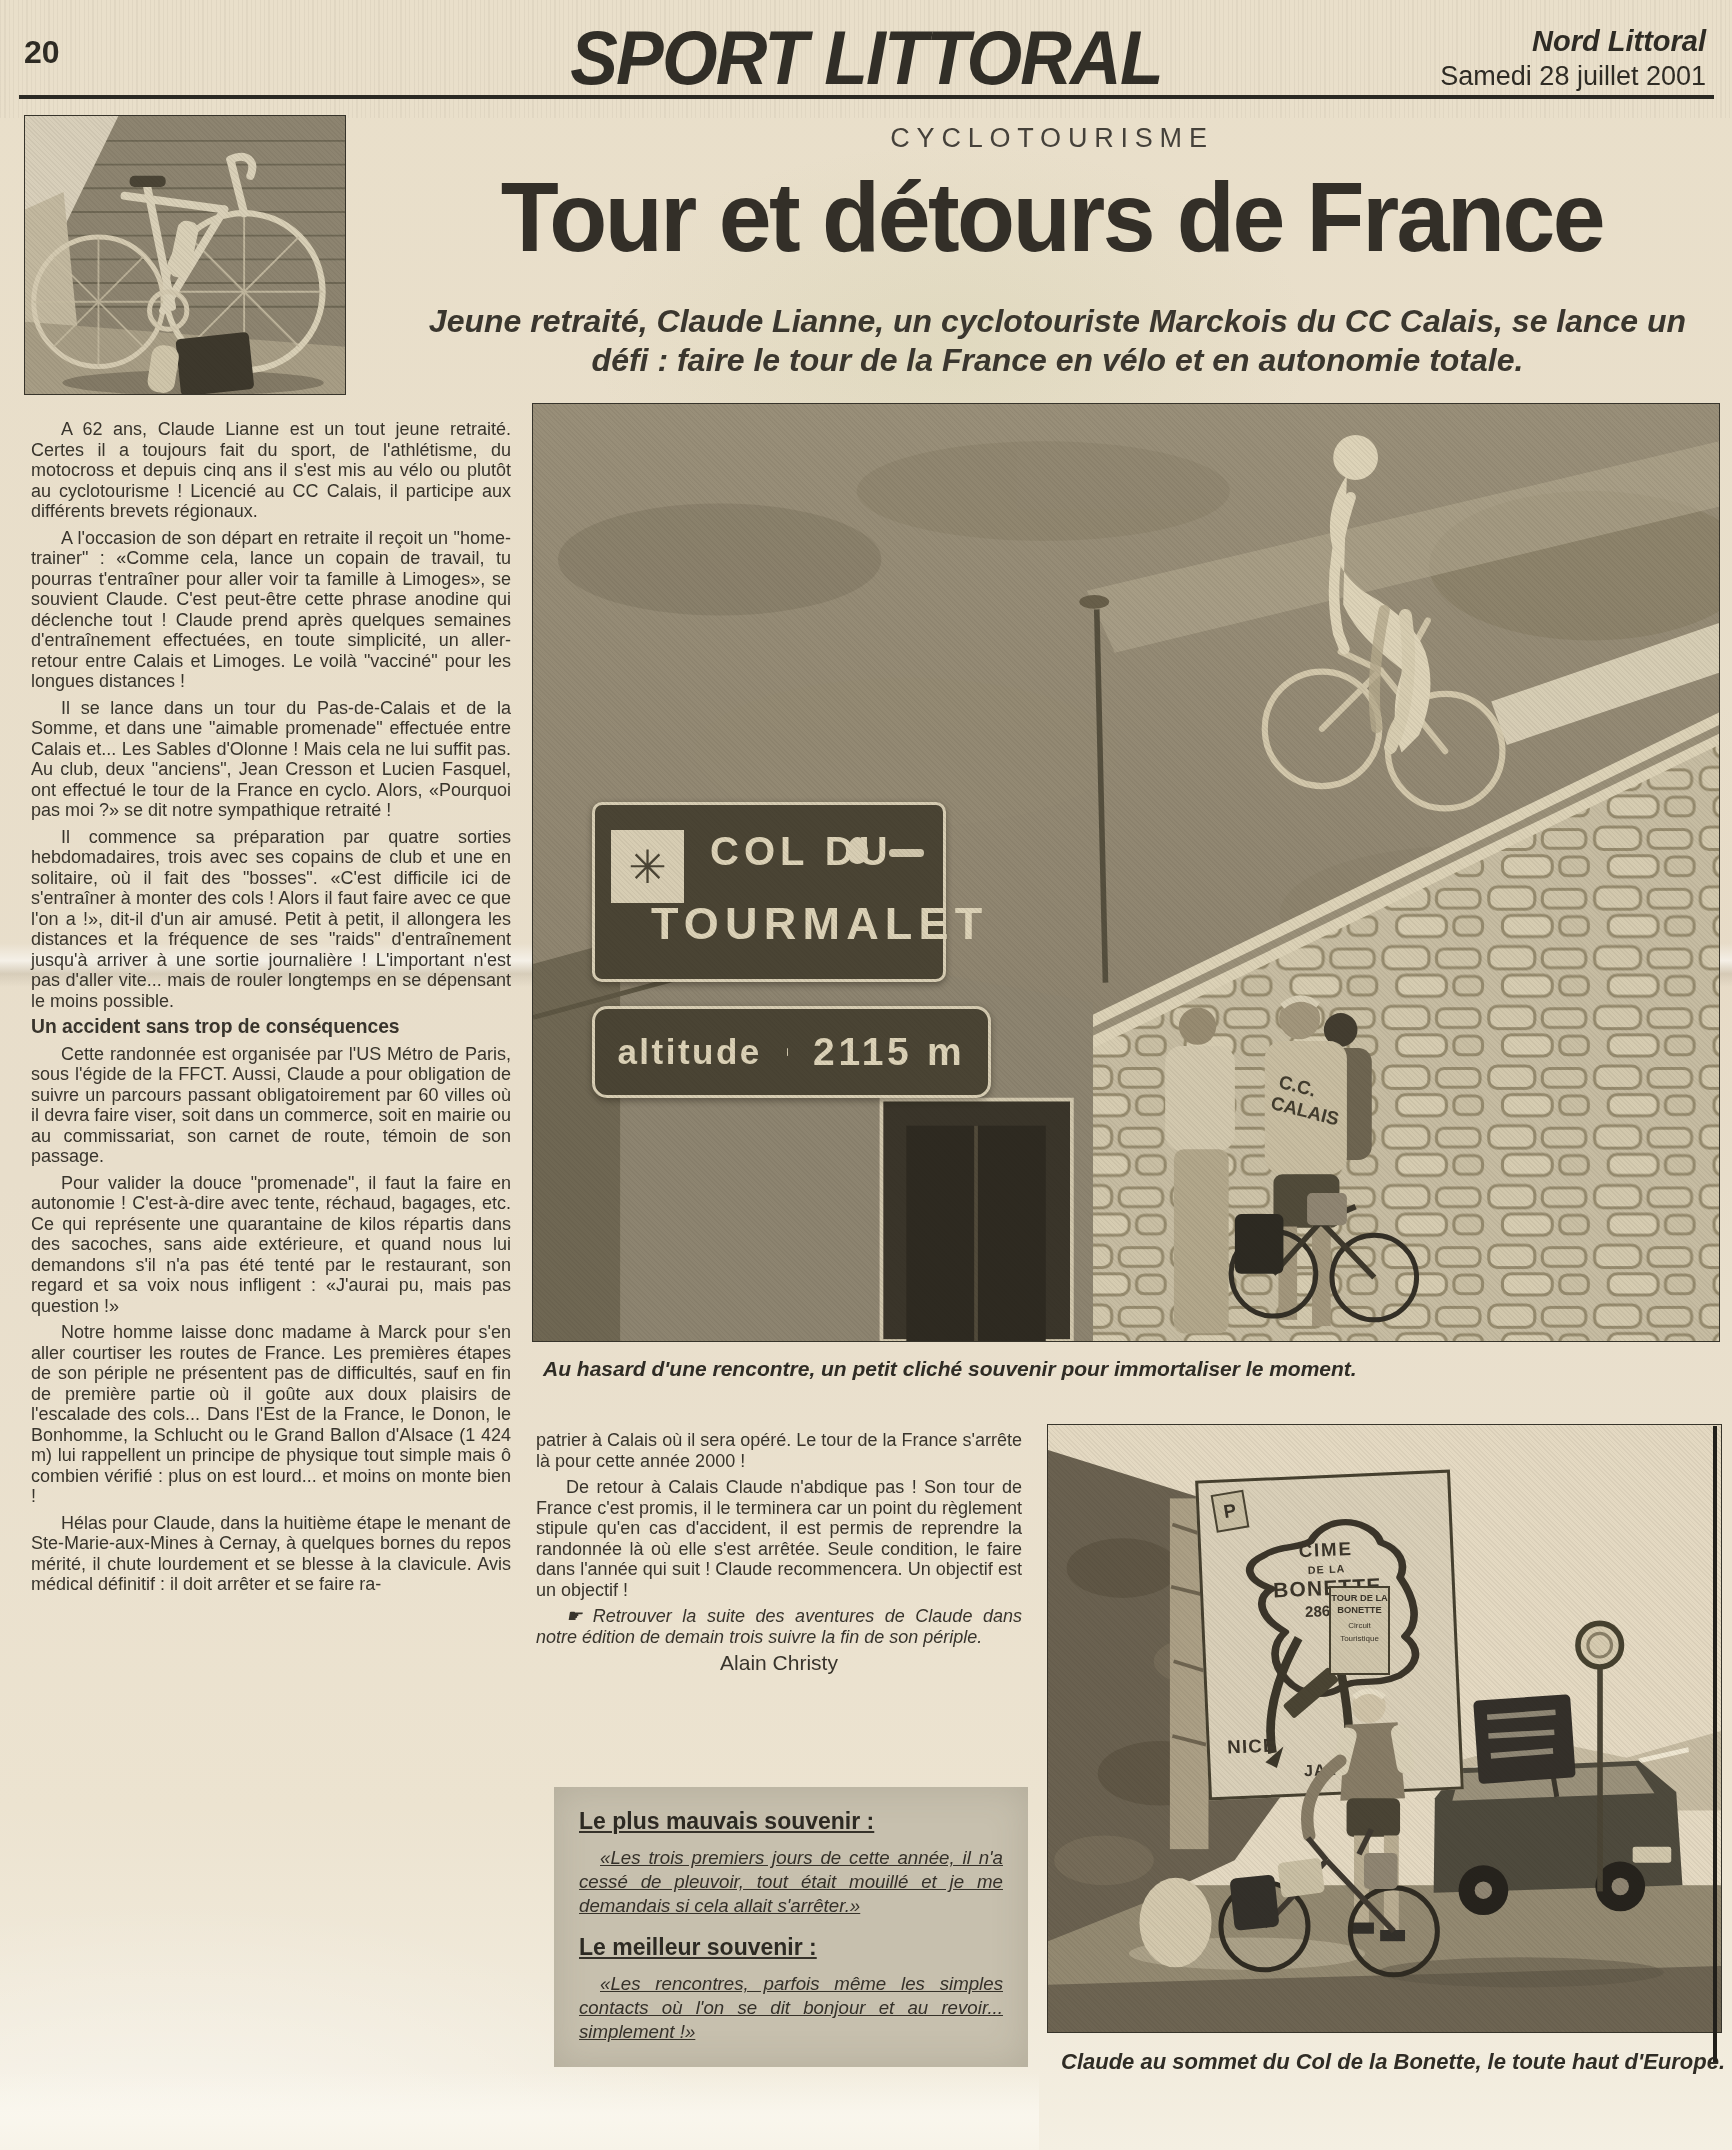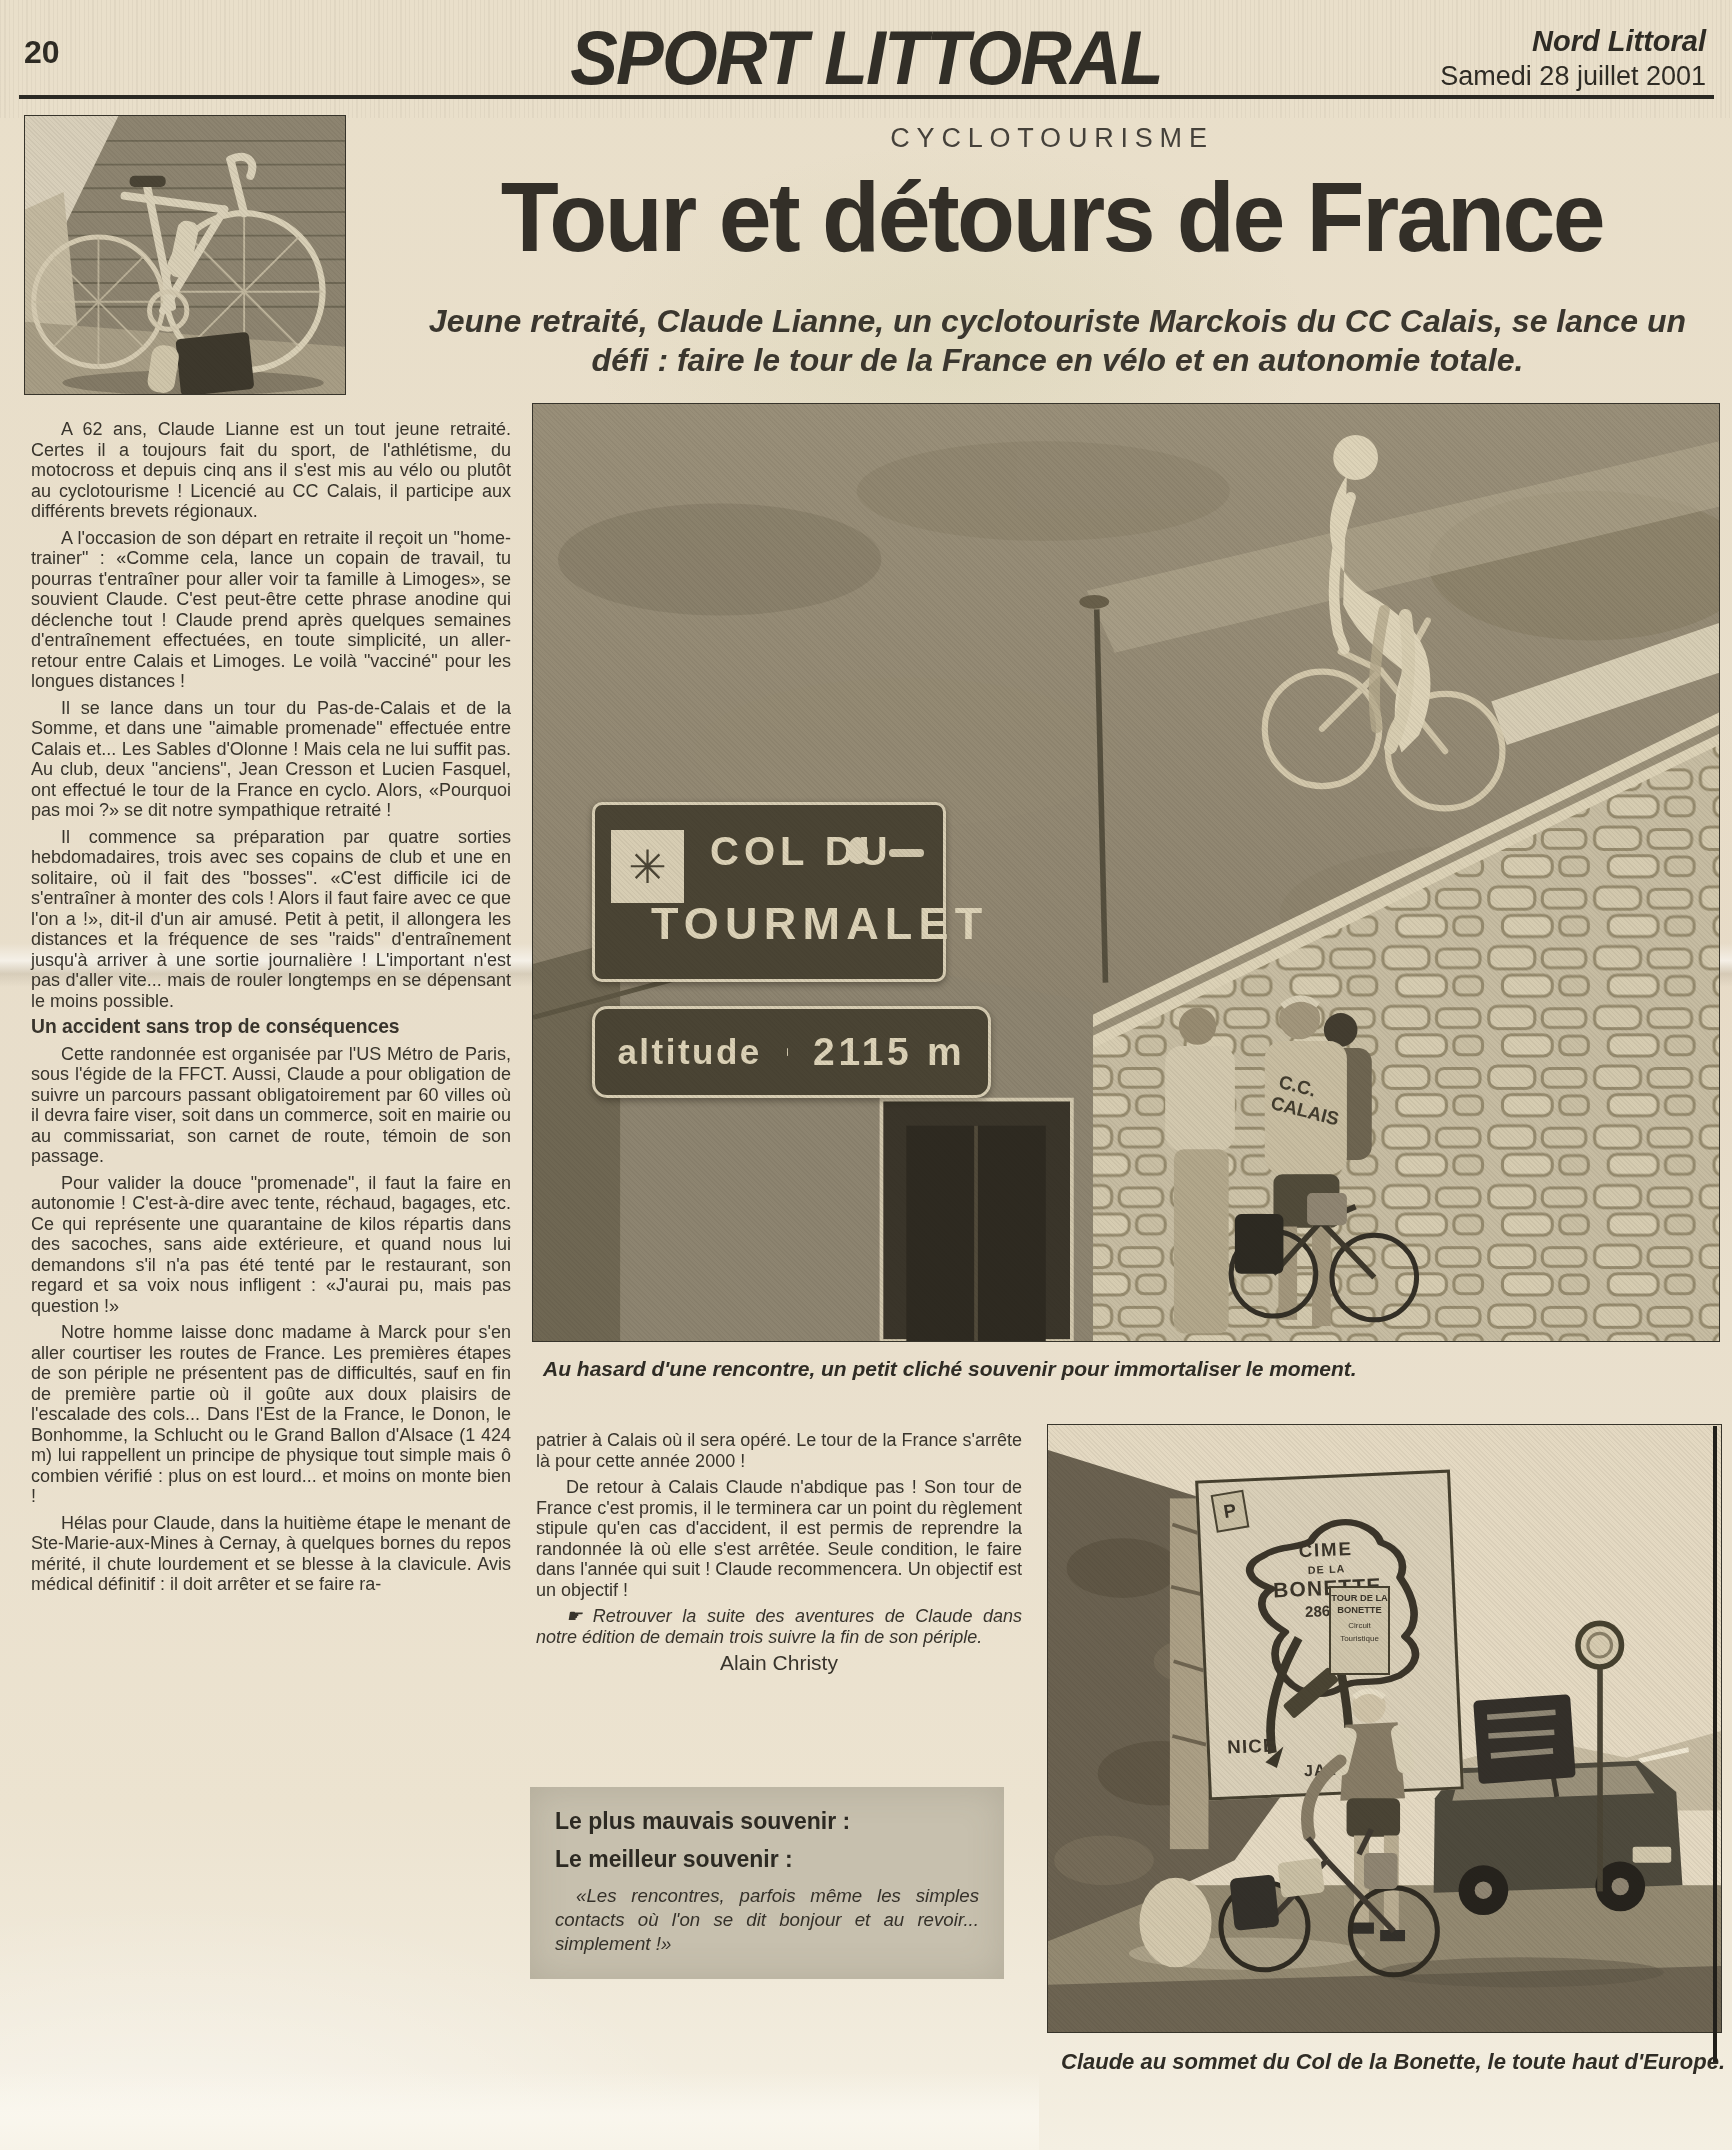--- a/index.html
+++ b/index.html
@@ -255,22 +255,23 @@
   </div>
   <div class="abs caption" style="left:535px;top:1357px;width:1182px;">Au hasard d'une rencontre, un petit cliché souvenir pour immortaliser le moment.</div>
 
   <div class="abs bodycol" style="left:530px;top:1424px;width:498px;">
     <p style="text-indent:0;">patrier à Calais où il sera opéré. Le tour de la France s'arrête là pour cette année 2000 !</p>
     <p>De retour à Calais Claude n'abdique pas ! Son tour de France c'est promis, il le terminera car un point du règlement stipule qu'en cas d'accident, il est permis de reprendre la randonnée là où elle s'est arrêtée. Seule condition, le faire dans l'année qui suit ! Claude recommencera. Un objectif est un objectif !</p>
     <p class="note">☛ Retrouver la suite des aventures de Claude dans notre édition de demain trois suivre la fin de son périple.</p>
     <p class="byline">Alain Christy</p>
   </div>
 
-  <div class="abs graybox" style="left:530px;top:1787px;width:424px;">
+  <div class="abs graybox" style="left:554px;top:1787px;width:424px;text-decoration:underline;">
     <p class="btitle">Le plus mauvais souvenir :</p>
+    <p class="bquote">«Les trois premiers jours de cette année, il n'a cessé de pleuvoir, tout était mouillé et je me demandais si cela allait s'arrêter.»</p>
     <p class="btitle">Le meilleur souvenir :</p>
     <p class="bquote" style="margin-bottom:3.7px;">«Les rencontres, parfois même les simples contacts où l'on se dit bonjour et au revoir... simplement !»</p>
   </div>
 
   <div class="abs photo" style="left:1047px;top:1424px;width:673px;height:607px;">
     <svg class="abs" style="left:0;top:0;" width="673" height="607" viewBox="0 0 1082 976" preserveAspectRatio="none">
       <rect width="1082" height="976" fill="#e4d9c2"></rect>
       <path d="M640,545 L790,505 L930,535 L1082,492 L1082,620 L640,620 Z" fill="#c6bba2"></path>
       <path d="M660,560 l60,-14 M760,545 l70,-10 M950,540 l80,-18" stroke="#efe7d2" stroke-width="8" fill="none"></path>
 

